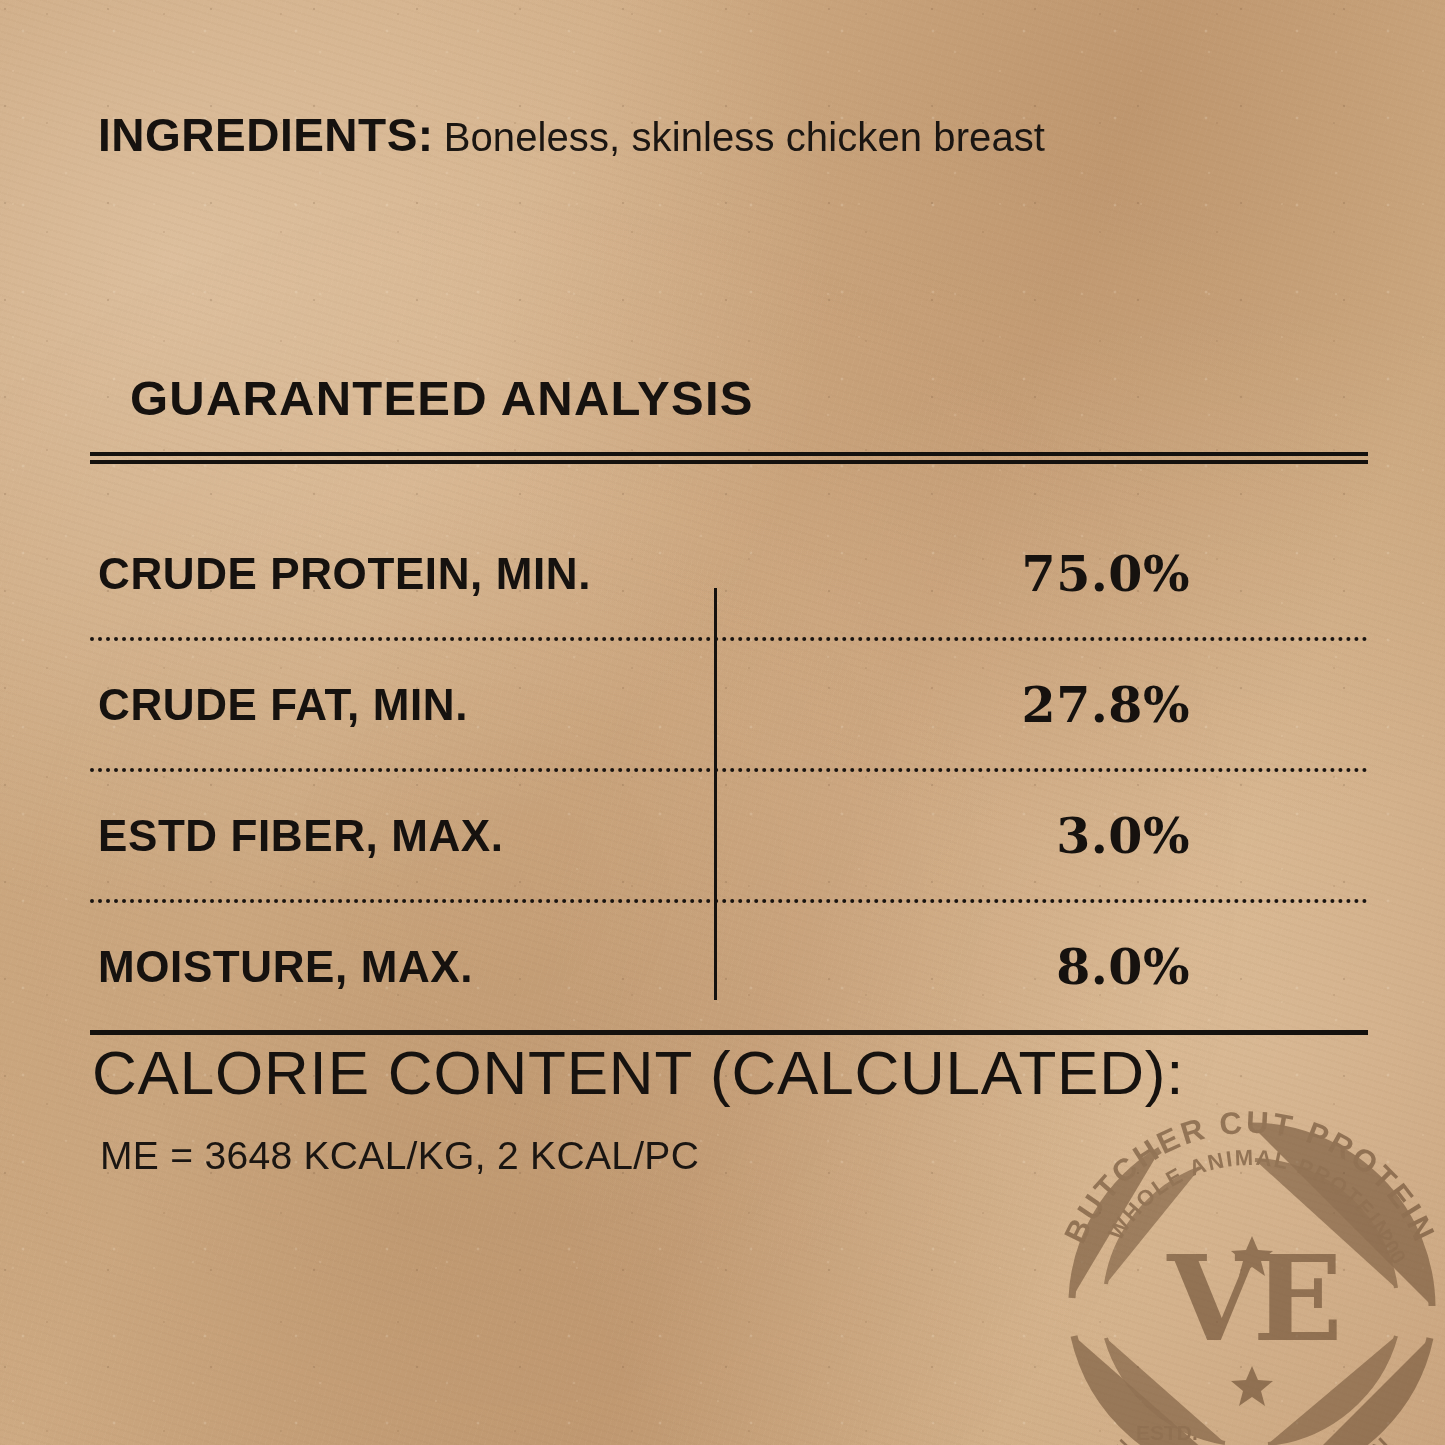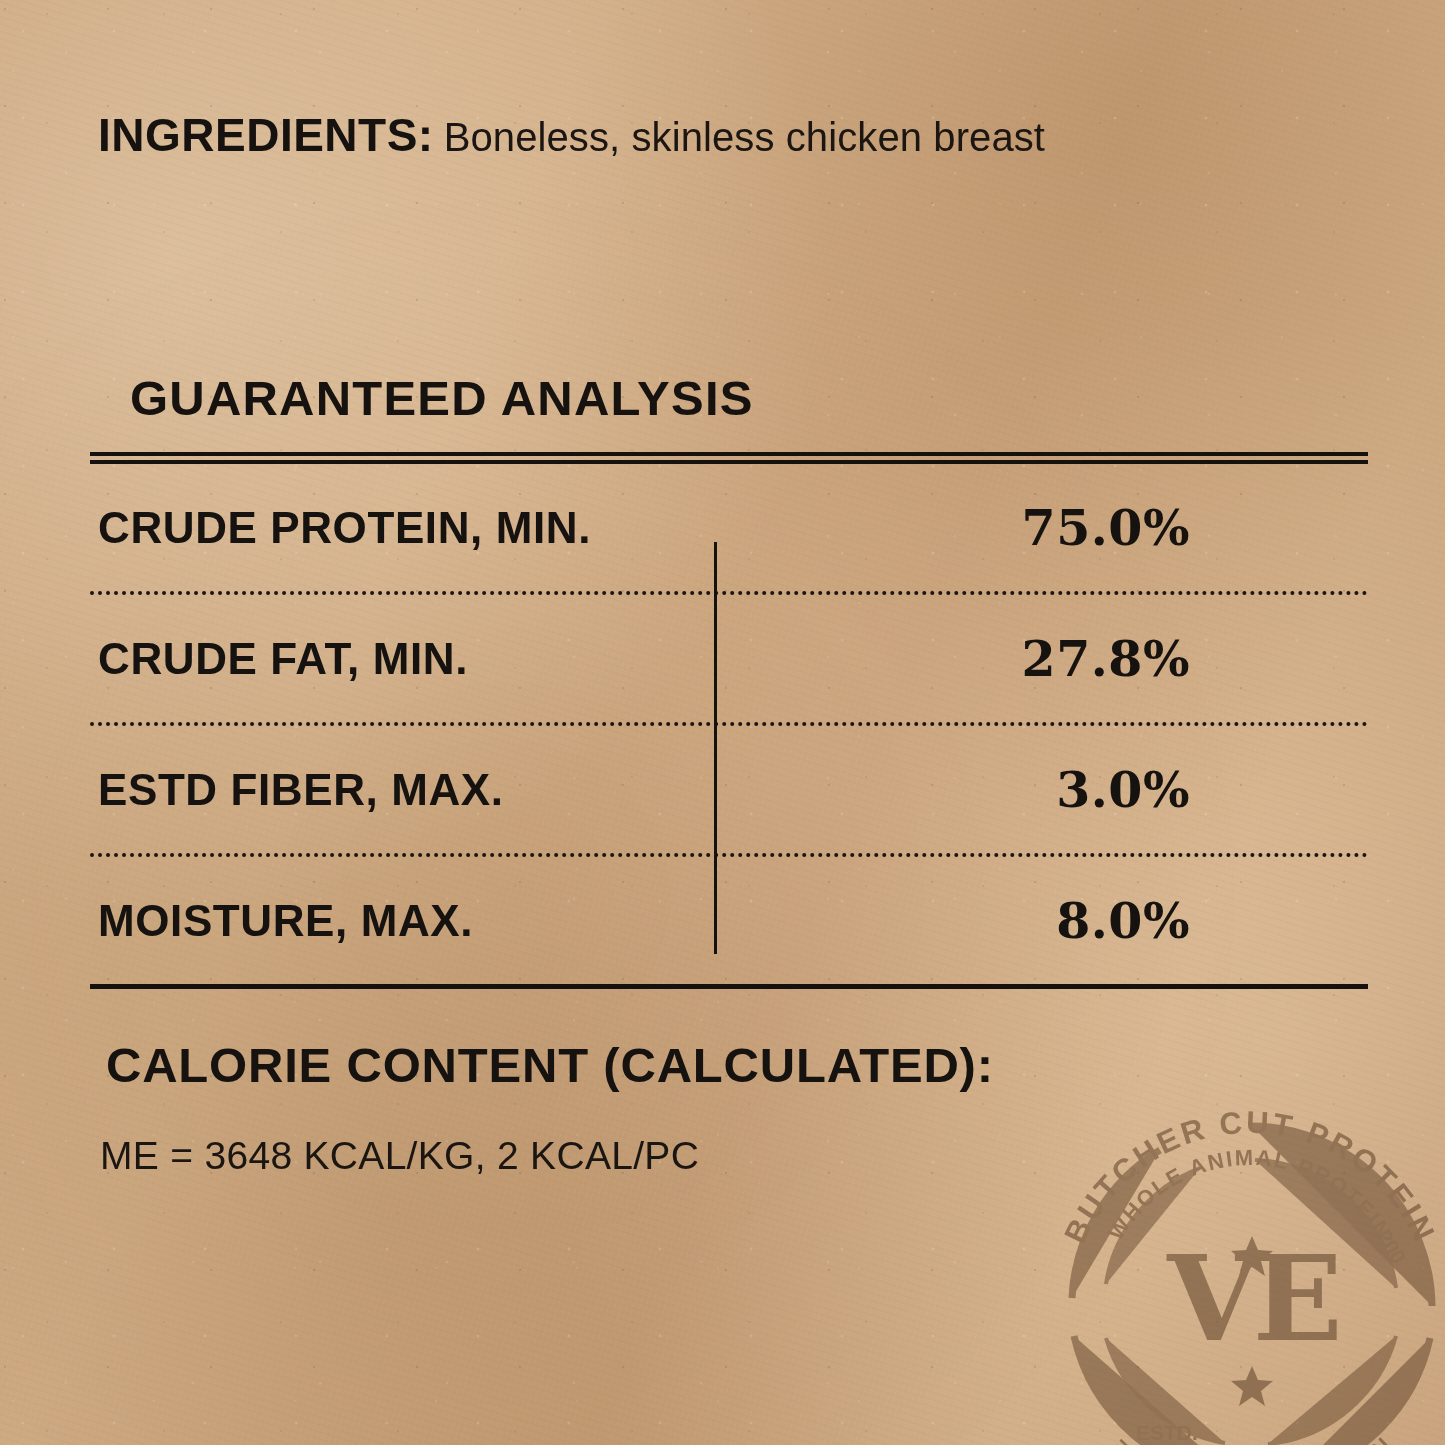--- a/index.html
+++ b/index.html
@@ -112,20 +112,21 @@
     border-bottom: 4px solid #14110e;
     box-sizing: border-box;
   }
   .rule-bottom {
     border-top: 5px solid #14110e;
     height: 0;
   }
 
   .rows {
     position: relative;
+    margin-top: 46px;
   }
   
   .vdivider {
     position: absolute;
     left: 624px;
     top: 78px;
     width: 3px;
     height: 412px;
     background: #14110e;
   }
@@ -158,24 +159,24 @@
   }
   .dotted {
     height: 0;
     border-top: 4px dotted #1a1512;
     margin: 0;
   }
 
   
   .calorie-title {
     position: absolute;
-    left: 106px;
+    left: 92px;
     top: 1037px;
-    font-weight: bold;
-    font-size: 49px;
+    font-weight: normal;
+    font-size: 62px;
     letter-spacing: 0.8px;
     color: #16120f;
   }
   .calorie-text {
     position: absolute;
     left: 100px;
     top: 1113px;
     font-size: 39px;
     color: #1b1612;
     letter-spacing: 0.3px;

